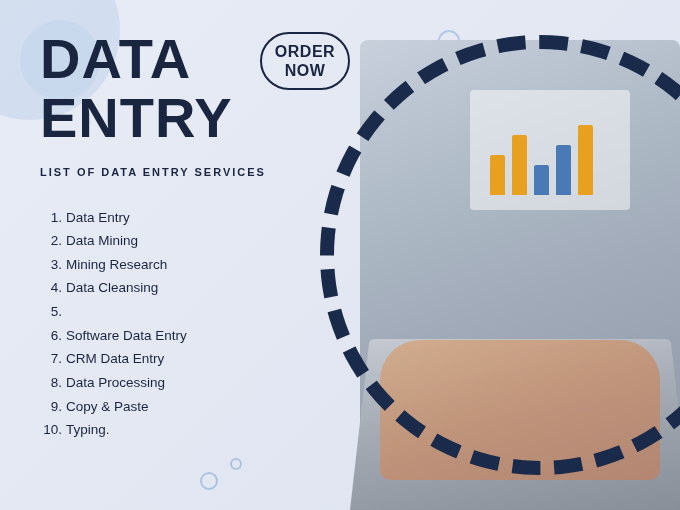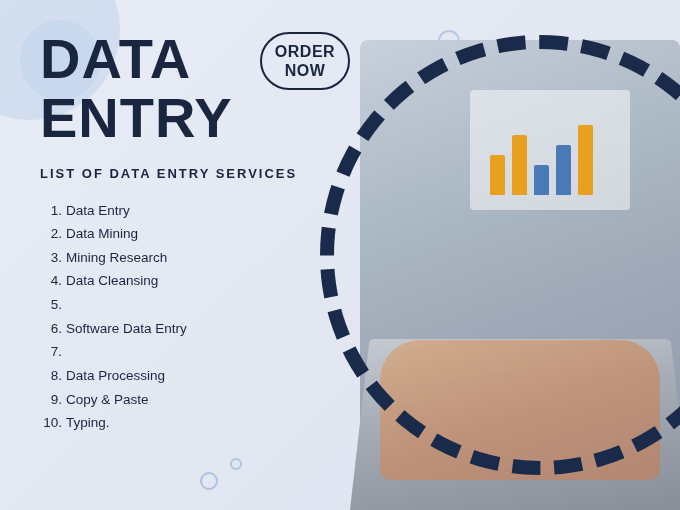--- a/index.html
+++ b/index.html
@@ -245,26 +245,26 @@
     .order-btn-text {
       font-size: 16px;
       font-weight: 700;
       color: #1a2540;
       text-align: center;
       letter-spacing: 0.5px;
       line-height: 1.2;
     }
 
     .list-heading {
-      font-size: 13px;
+      font-size: 11px;
       font-weight: 700;
       color: #1a2540;
       letter-spacing: 2px;
       text-transform: uppercase;
-      margin-bottom: 18px;
+      margin-bottom: 28px;
     }
 
     .service-list {
       list-style: none;
       padding: 0;
     }
 
     .service-list li {
       font-size: 13.5px;
       color: #1a2540;
@@ -339,20 +339,21 @@
         </li>
         <li>
           <span class="list-num">5.</span>
         </li>
         <li>
           <span class="list-num">6.</span>
           <span>Software Data Entry</span>
         </li>
         <li>
           <span class="list-num">7.</span>
+          <span>CRM Data Entry</span>
         </li>
         <li>
           <span class="list-num">8.</span>
           <span>Data Processing</span>
         </li>
         <li>
           <span class="list-num">9.</span>
           <span>Copy &amp; Paste</span>
         </li>
         <li>

